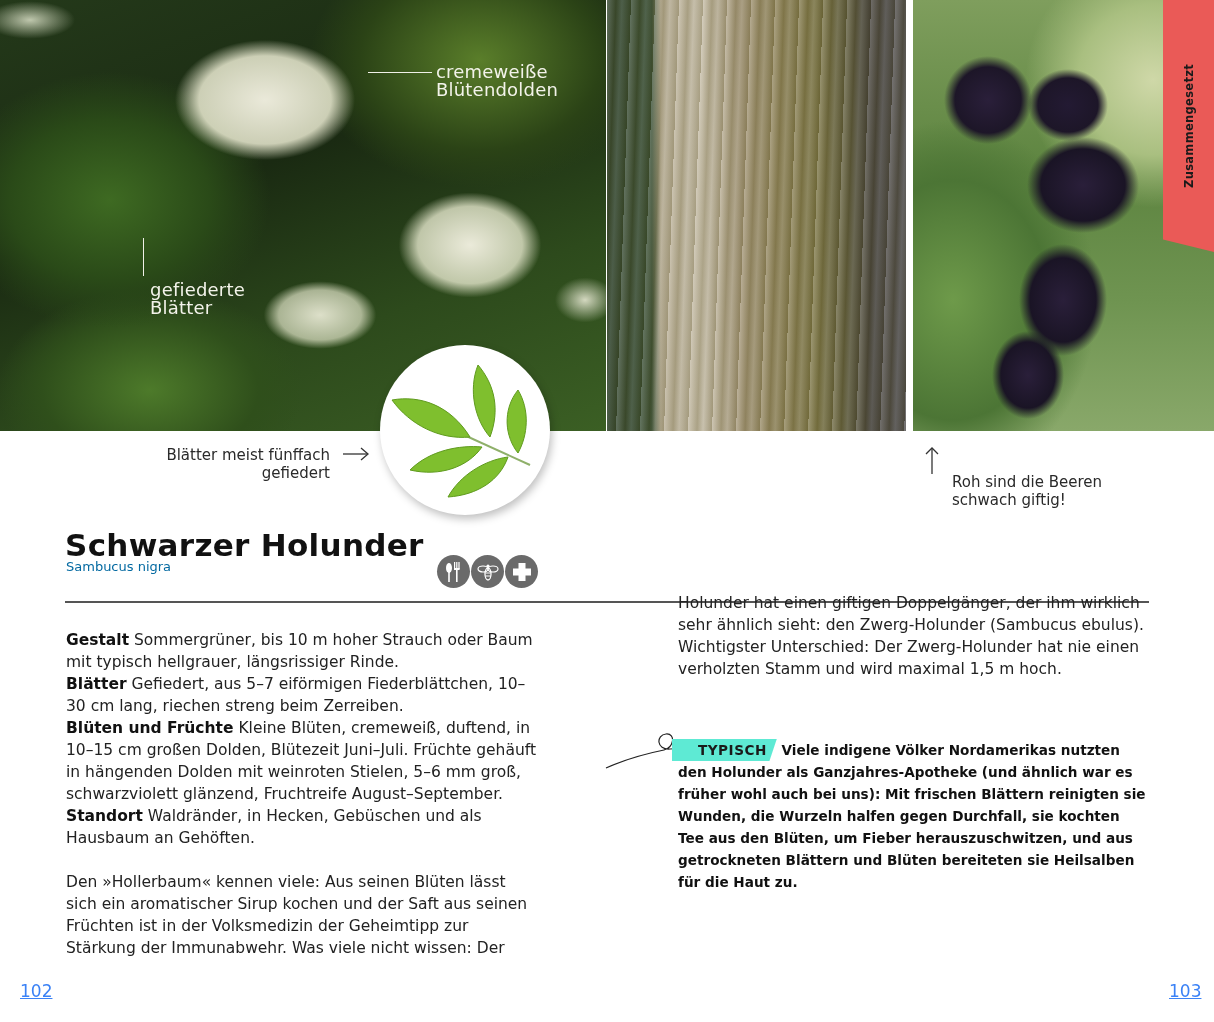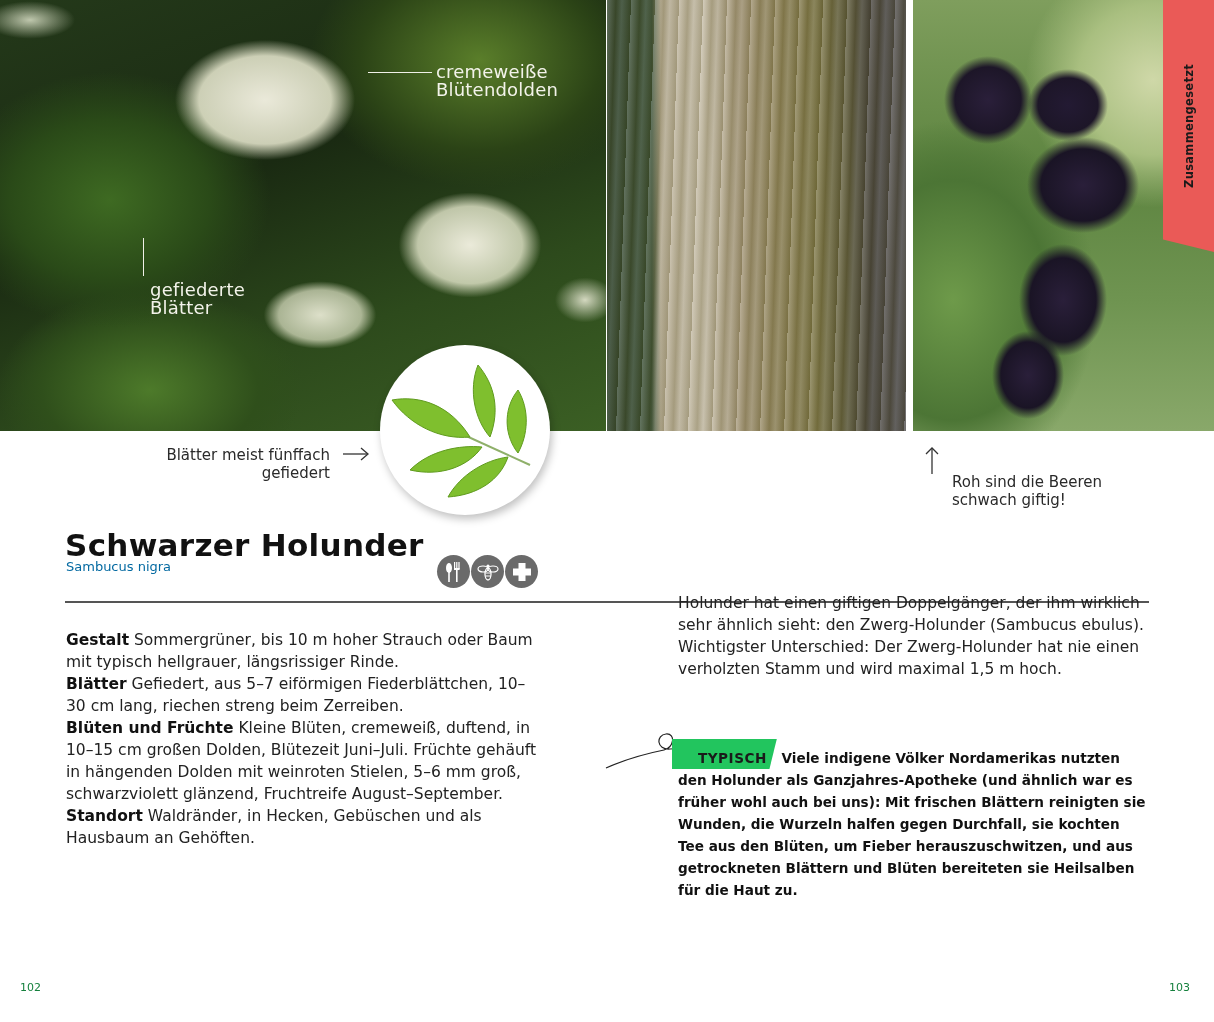--- a/index.html
+++ b/index.html
@@ -63,24 +63,24 @@
   .icon-circ { width: 33px; height: 33px; border-radius: 50%; background: #6a6a6a; display: flex; align-items: center; justify-content: center; }
   .rule { position: absolute; left: 65px; top: 601px; width: 1084px; height: 2px; background: #555; }
 
   .body-text { position: absolute; font-size: 15.5px; line-height: 22px; color: #222; }
   .col-left { left: 66px; top: 629px; width: 470px; }
   .col-right { left: 678px; top: 592px; width: 480px; }
   .body-text b { font-weight: bold; color: #111; }
   .para2 { margin-top: 22px; }
 
   .typisch-box { position: absolute; left: 678px; top: 739px; width: 470px; font-size: 13.6px; line-height: 22px; font-weight: bold; color: #111; }
-  .typisch-tag { display: inline-block; background: #22c55e; color: #1a1a1a; padding: 8px 10px 0 26px; margin-left: -6px; clip-path: polygon(0 0, 100% 0, 93% 100%, 0 100%); letter-spacing: 0.5px; }
+  .typisch-tag { display: inline-block; background: #5eead4; color: #1a1a1a; padding: 0 10px 0 26px; margin-left: -6px; clip-path: polygon(0 0, 100% 0, 93% 100%, 0 100%); letter-spacing: 0.5px; }
   .swirl { position: absolute; left: 604px; top: 728px; }
 
-  .page-num { position: absolute; top: 981px; font-size: 11px; color: #15803d; }
+  .page-num { position: absolute; top: 981px; font-size: 17px; color: #3b82f6; text-decoration: underline; }
   .pn-left { left: 20px; }
   .pn-right { left: 1169px; }
 </style>
 </head>
 <body>
 
 <div class="photo photo-flowers" title="Elder shrub with cream-white flower umbels"></div>
 <div class="photo photo-bark" title="Light-grey, longitudinally fissured bark"></div>
 <div class="photo photo-berries" title="Hanging clusters of black-violet berries on wine-red stalks"></div>
 
@@ -163,20 +163,21 @@
 
 <div class="rule"></div>
 
 <div class="body-text col-left">
   <div>
     <b>Gestalt</b><span> Sommergrüner, bis 10 m hoher Strauch oder Baum mit typisch hellgrauer, längsrissiger Rinde.</span><br>
     <b>Blätter</b><span> Gefiedert, aus 5–7 eiförmigen Fiederblättchen, 10–30 cm lang, riechen streng beim Zerreiben.</span><br>
     <b>Blüten und Früchte</b><span> Kleine Blüten, cremeweiß, duftend, in 10–15 cm großen Dolden, Blütezeit Juni–Juli. Früchte gehäuft in hängenden Dolden mit weinroten Stielen, 5–6 mm groß, schwarzviolett glänzend, Fruchtreife August–September.</span><br>
     <b>Standort</b><span> Waldränder, in Hecken, Gebüschen und als Hausbaum an Gehöften.</span>
   </div>
+  <p class="para2">Den »Hollerbaum« kennen viele: Aus seinen Blüten lässt sich ein aromatischer Sirup kochen und der Saft aus seinen Früchten ist in der Volksmedizin der Geheimtipp zur Stärkung der Immunabwehr. Was viele nicht wissen: Der</p>
 </div>
 
 <div class="body-text col-right">
   <p>Holunder hat einen giftigen Doppelgänger, der ihm wirklich sehr ähnlich sieht: den Zwerg-Holunder (Sambucus ebulus). Wichtigster Unterschied: Der Zwerg-Holunder hat nie einen verholzten Stamm und wird maximal 1,5 m hoch.</p>
 </div>
 
 <svg class="swirl" width="90" height="50" viewBox="0 0 90 50">
   <path d="M2,40 C20,32 45,25 60,22 C70,20 72,5 62,6 C52,7 52,22 66,21 L82,20" fill="none" stroke="#222" stroke-width="1.2"></path>
   <polyline points="76,15 83,20 76,25" fill="none" stroke="#222" stroke-width="1.2"></polyline>
 </svg>

